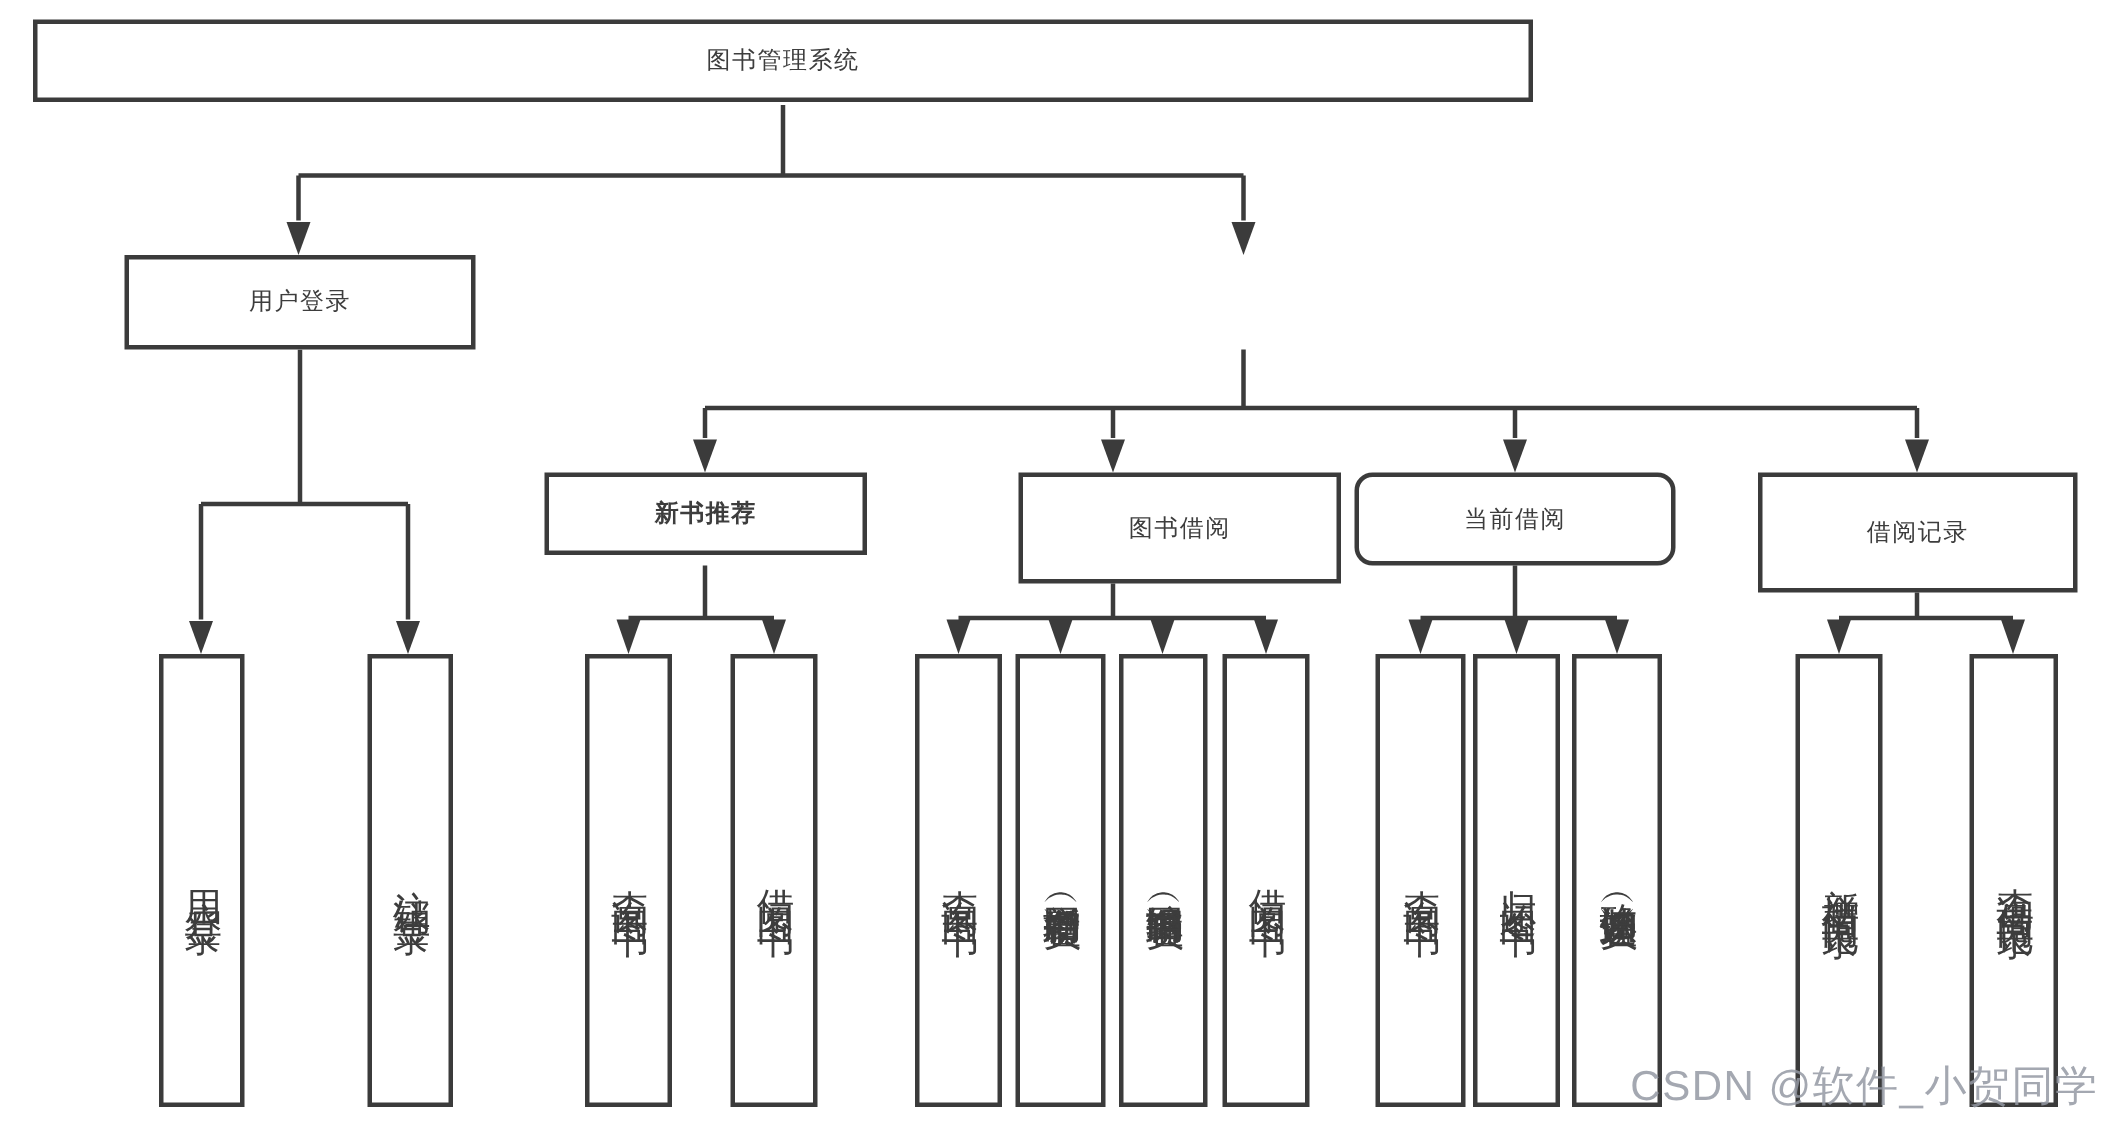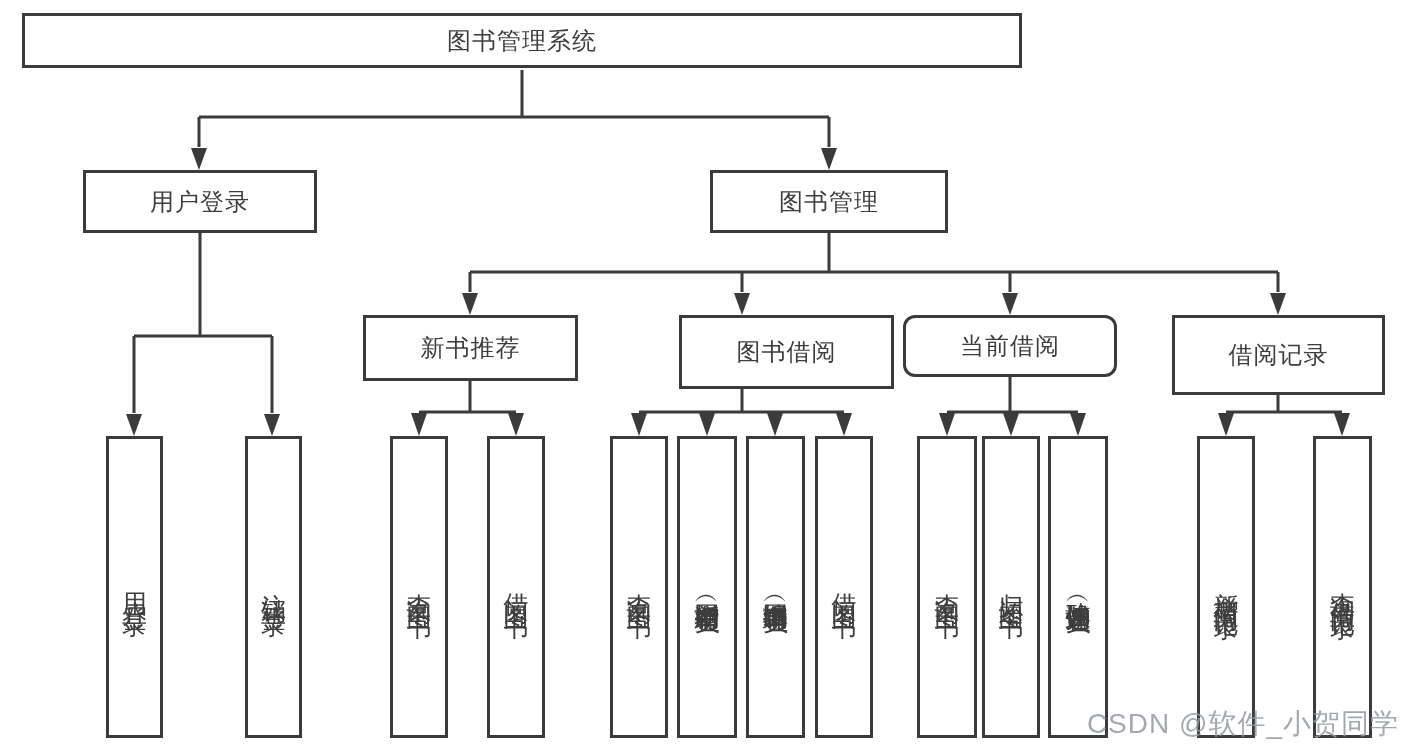--- a/index.html
+++ b/index.html
@@ -12,21 +12,21 @@
   }
   .connectors{position:absolute;left:0;top:0;width:1405px;height:747px;}
   .connectors path{stroke:var(--line,#3b3b3b);stroke-width:3;fill:none;}
   .connectors polygon{fill:var(--line,#3b3b3b);stroke:none;}
   .hnode{
     position:absolute;
     border:3px solid var(--line,#3b3b3b);
     background:#fff;
     display:flex;align-items:center;justify-content:center;
     box-sizing:border-box;
-    font-size:24px;color:var(--text,#3d3d3d);
+    font-size:16px;color:var(--text,#3d3d3d);
     letter-spacing:1px;
     z-index:2;
   }
   .vnode{
     position:absolute;
     border:3px solid var(--line,#3b3b3b);
     background:#fff;
     display:flex;align-items:center;justify-content:center;
     box-sizing:border-box;
     z-index:2;
@@ -105,25 +105,22 @@
     </g>
   </svg>
 
   <div class="hnode" style="left:22px;top:13px;width:1000px;height:55px;">
     <span>图书管理系统</span>
   </div>
 
   <div class="hnode" style="left:83px;top:170px;width:234px;height:63px;">
     <span>用户登录</span>
   </div>
-  <div class="hnode" style="left:710px;top:170px;width:238px;height:63px;">
-    <span>图书管理</span>
-  </div>
 
-  <div class="hnode" style="left:363px;top:315px;width:215px;height:66px;">
+  <div class="hnode" style="left:363px;top:315px;width:215px;height:55px;font-weight:bold;">
     <span>新书推荐</span>
   </div>
   <div class="hnode" style="left:635px;top:315px;width:215px;height:74px;margin-left:44px;">
     <span>图书借阅</span>
   </div>
   <div class="hnode" style="left:903px;top:315px;width:214px;height:62px;border-radius:12px;">
     <span>当前借阅</span>
   </div>
   <div class="hnode" style="left:1172px;top:315px;width:213px;height:80px;">
     <span>借阅记录</span>

